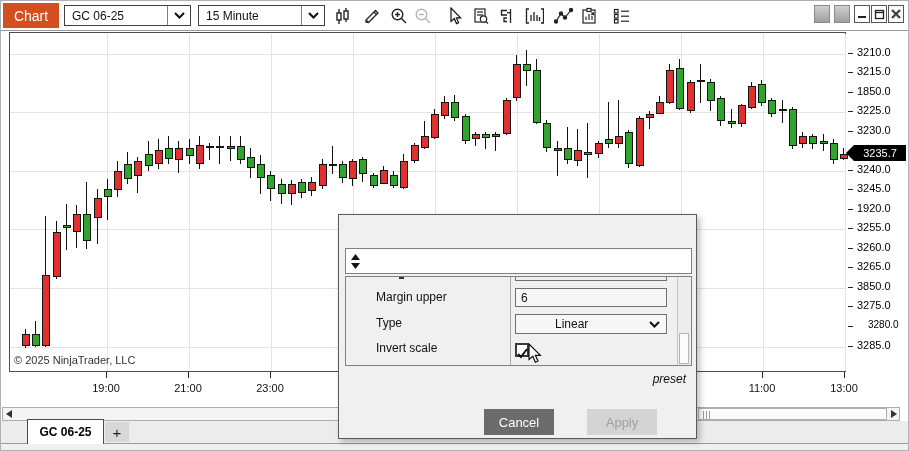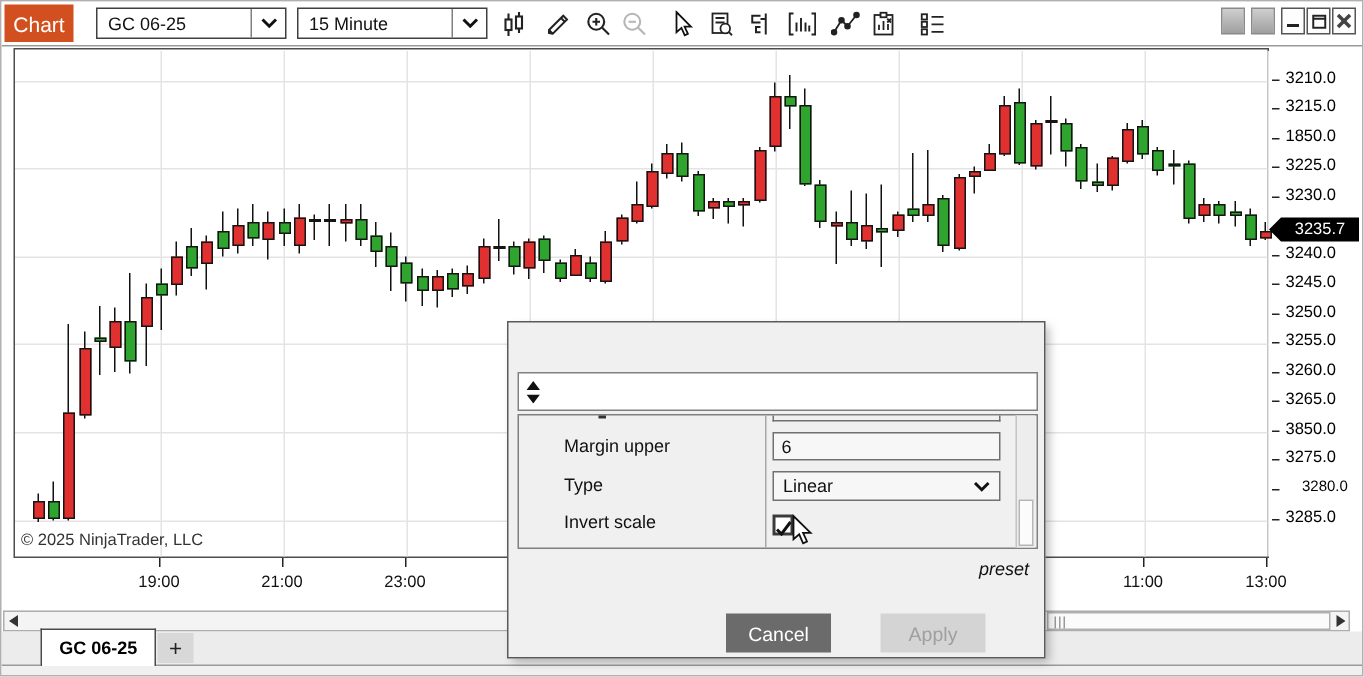--- a/index.html
+++ b/index.html
@@ -1,21 +1,21 @@
 <!DOCTYPE html>
 <html><head>
 <meta charset="utf-8">
 <style>
   html,body{margin:0;padding:0;background:#fff;}
   body{width:909px;height:451px;position:relative;font-family:"Liberation Sans",sans-serif;overflow:hidden;
        border:1px solid #b0b0b0;box-sizing:border-box;}
   .abs{position:absolute;}
   
   #toolbar{left:0;top:0;width:909px;height:29px;background:#fff;border-bottom:1px solid #9a9a9a;}
-  #chart-tab{left:2px;top:2px;width:46px;height:25px;background:#d24f1f;color:#fff;font-size:14px;
+  #chart-tab{left:2px;top:2px;width:56px;height:25px;background:#d24f1f;color:#fff;font-size:14px;
              display:flex;align-items:center;justify-content:center;}
   .dd{top:4px;height:21px;background:#fff;border:1px solid #404040;display:flex;align-items:center;box-sizing:border-box;}
   .dd .lbl{flex:1;font-size:12px;padding-left:7px;color:#111;white-space:nowrap;overflow:hidden;}
   .dd .arr{width:22px;height:100%;border-left:1px solid #808080;display:flex;align-items:center;justify-content:center;}
   #dd-instrument{left:63px;width:127px;}
   #dd-interval{left:197px;width:127px;}
   .ticon{top:5px;width:20px;height:20px;display:flex;align-items:center;justify-content:center;}
   
   .wbtn{top:4px;width:16px;height:18px;box-sizing:border-box;display:flex;align-items:center;justify-content:center;}
   .wbtn.plain{background:linear-gradient(#cfcfcf,#9f9f9f);border:1px solid #8a8a8a;}
@@ -53,21 +53,21 @@
   #dlg-help{left:316px;top:4px;width:15px;height:16px;background:#111;color:#fff;font-size:11px;font-weight:bold;
             display:flex;align-items:center;justify-content:center;}
   #dlg-close{left:334px;top:4px;width:20px;height:16px;background:#c5352b;display:flex;align-items:center;justify-content:center;}
   #dlg-section{left:6px;top:33px;width:347px;height:26px;background:#fff;border:1px solid #808080;box-sizing:border-box;
                display:flex;align-items:center;}
   #dlg-section .txt{padding-left:11px;font-size:12px;color:#111;flex:1;}
   #dlg-spinner{width:18px;display:flex;flex-direction:column;align-items:center;gap:3px;margin-right:3px;}
   #dlg-grid{left:6px;top:61px;width:347px;height:90px;background:#f0f0f0;border:1px solid #808080;box-sizing:border-box;}
   #col-sep{left:164px;top:0;width:1px;height:88px;background:#a8a8a8;}
   .rowlabel{left:30px;font-size:12px;color:#111;}
-  .field{left:169px;width:152px;background:#f7f7f7;border:1px solid #707070;box-sizing:border-box;font-size:12px;color:#111;}
+  .field{left:169px;width:152px;background:#f7f7f7;border:1px solid #707070;box-sizing:border-box;font-size:12px;color:#111;padding-left:33px;}
   #fld-partial{top:0;height:4px;border-top:none;background:transparent;}
   #dash-hint{left:53px;top:0;width:5px;height:2px;background:#333;}
   #fld-margin{top:11px;height:19px;padding-left:5px;font-family:"Liberation Sans",sans-serif;}
   #fld-type{top:37px;height:20px;display:flex;align-items:center;}
   #fld-type .txt{flex:1;padding-left:6px;}
   #fld-type .arr{width:24px;display:flex;justify-content:center;}
   #chk{left:169px;top:66px;width:14px;height:14px;background:#fff;border:2px solid #3a3a3a;box-sizing:border-box;}
   #grid-vscroll{right:1px;top:0;width:13px;height:88px;background:#ededed;border-left:1px solid #c4c4c4;box-sizing:border-box;}
   #grid-thumb{left:1px;top:56px;width:10px;height:31px;background:#fbfbfb;border:1px solid #b5b5b5;box-sizing:border-box;}
   #preset{right:10px;top:157px;font-style:italic;font-size:12px;color:#111;}
@@ -406,21 +406,21 @@
     <div class="abs" style="left: 11px; top: 53px; font-size: 11px;">1850.0</div>
     <div class="abs" style="left: 2px; top: 79px; width: 5px; height: 1px; background: rgb(34, 34, 34);"></div>
     <div class="abs" style="left: 11px; top: 72px; font-size: 11px;">3225.0</div>
     <div class="abs" style="left: 2px; top: 99px; width: 5px; height: 1px; background: rgb(34, 34, 34);"></div>
     <div class="abs" style="left: 11px; top: 92px; font-size: 11px;">3230.0</div>
     <div class="abs" style="left: 2px; top: 138px; width: 5px; height: 1px; background: rgb(34, 34, 34);"></div>
     <div class="abs" style="left: 11px; top: 131px; font-size: 11px;">3240.0</div>
     <div class="abs" style="left: 2px; top: 157px; width: 5px; height: 1px; background: rgb(34, 34, 34);"></div>
     <div class="abs" style="left: 11px; top: 150px; font-size: 11px;">3245.0</div>
     <div class="abs" style="left: 2px; top: 177px; width: 5px; height: 1px; background: rgb(34, 34, 34);"></div>
-    <div class="abs" style="left: 11px; top: 170px; font-size: 11px;">3250.0</div>
+    <div class="abs" style="left: 11px; top: 170px; font-size: 11px;">1920.0</div>
     <div class="abs" style="left: 2px; top: 196px; width: 5px; height: 1px; background: rgb(34, 34, 34);"></div>
     <div class="abs" style="left: 11px; top: 189px; font-size: 11px; text-align: center;">3255.0</div>
     <div class="abs" style="left: 2px; top: 216px; width: 5px; height: 1px; background: rgb(34, 34, 34);"></div>
     <div class="abs" style="left: 11px; top: 209px; font-size: 11px;">3260.0</div>
     <div class="abs" style="left: 2px; top: 235px; width: 5px; height: 1px; background: rgb(34, 34, 34);"></div>
     <div class="abs" style="left: 11px; top: 228px; font-size: 11px;">3265.0</div>
     <div class="abs" style="left: 2px; top: 255px; width: 5px; height: 1px; background: rgb(34, 34, 34);"></div>
     <div class="abs" style="left: 11px; top: 248px; font-size: 11px;">3850.0</div>
     <div class="abs" style="left: 2px; top: 274px; width: 5px; height: 1px; background: rgb(34, 34, 34);"></div>
     <div class="abs" style="left: 11px; top: 267px; font-size: 11px;">3275.0</div>

